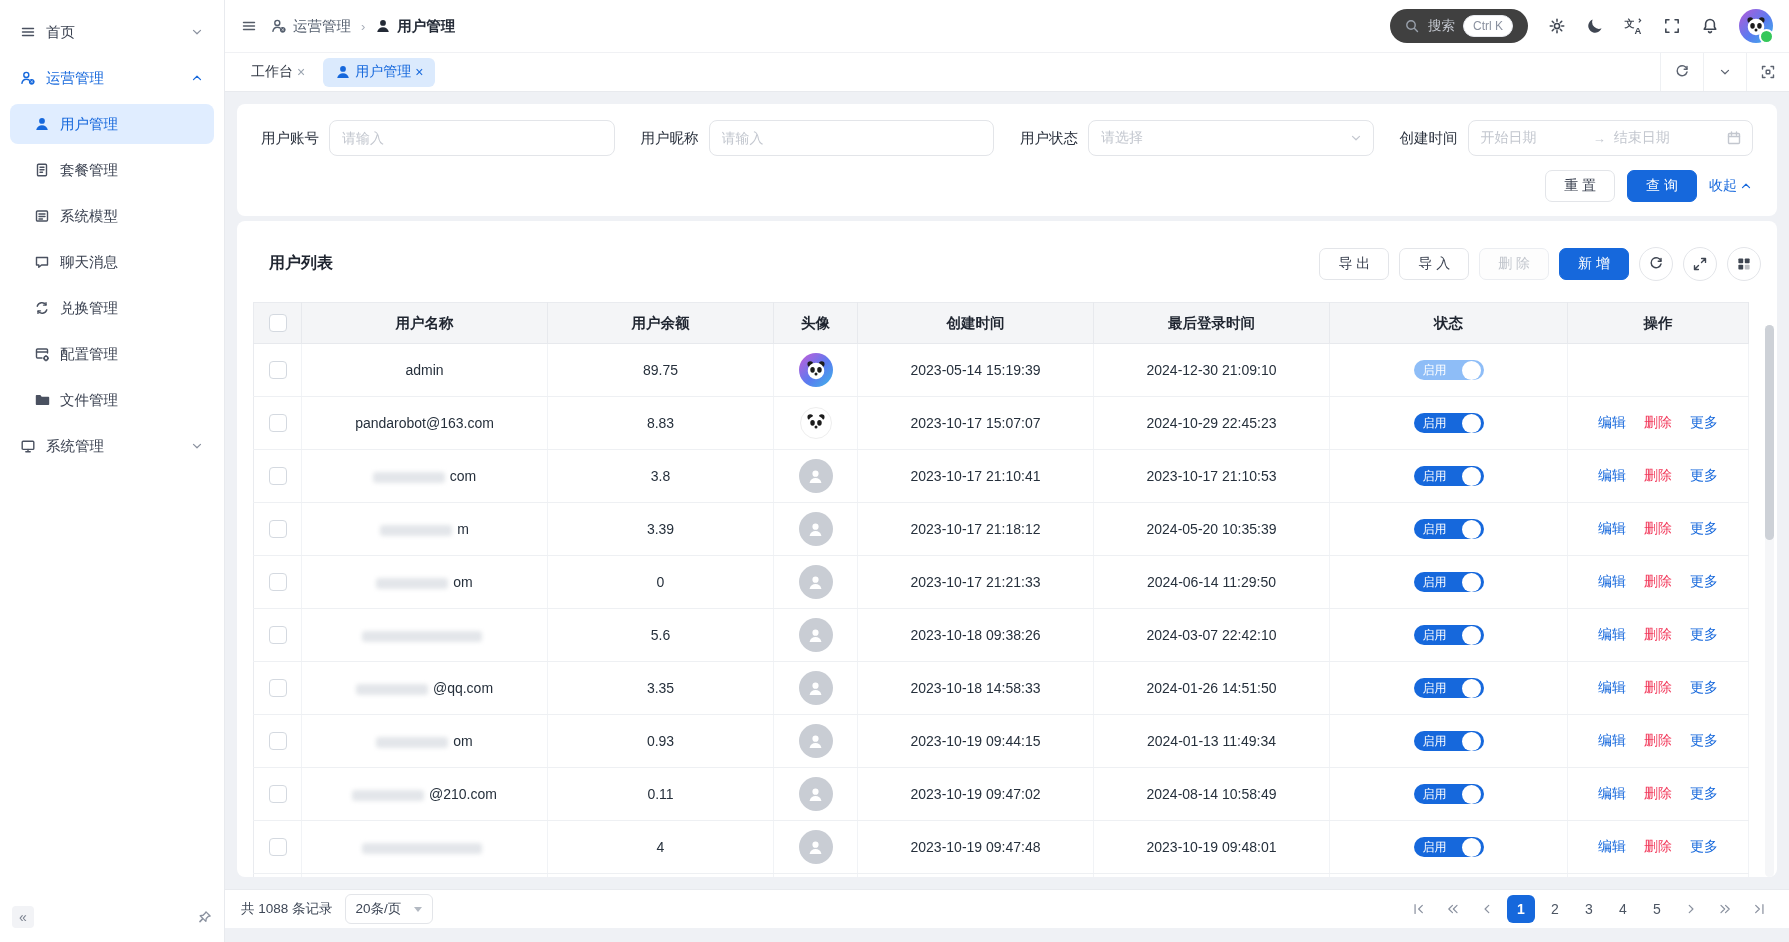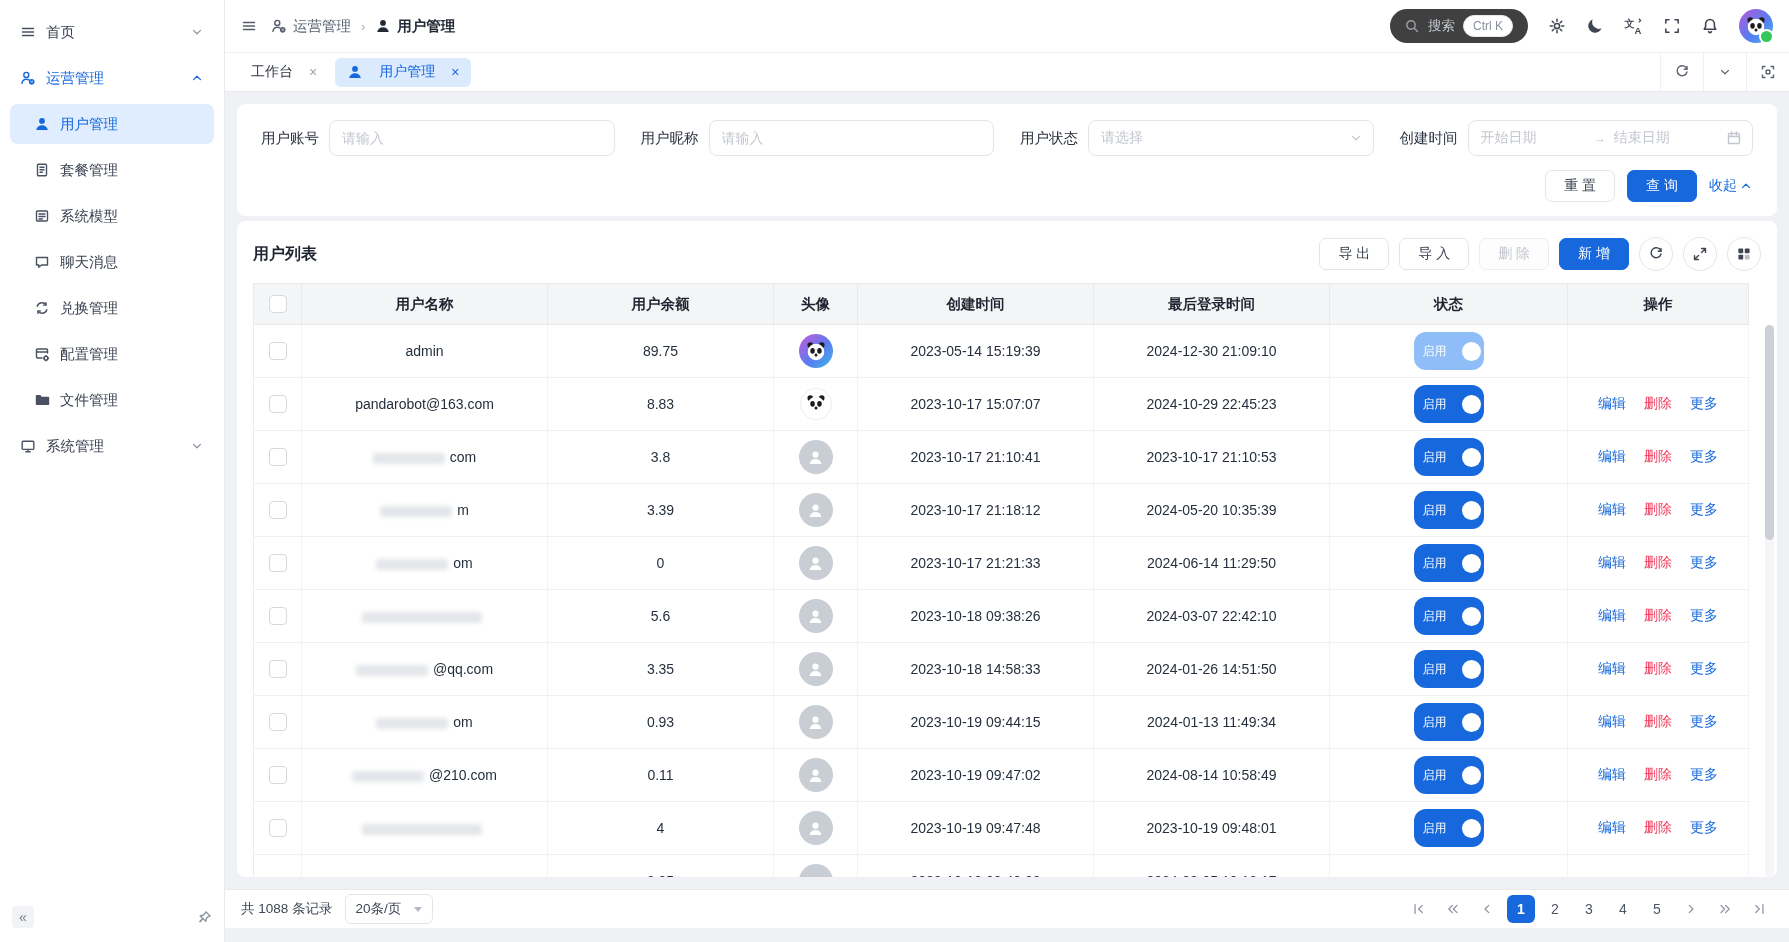--- a/index.html
+++ b/index.html
@@ -37,21 +37,21 @@
   .top-right{margin-left:auto;display:flex;align-items:center;gap:20px;}
   .searchbox{height:34px;background:#404040;border-radius:17px;display:flex;align-items:center;gap:8px;padding:0 6px 0 14px;color:#9aa1ac;cursor:pointer;min-width:118px;}
   .searchbox .ph{font-size:13.5px;}
   .kbd{background:#fff;border:1px solid #e7e9ee;border-radius:12px;font-size:12px;color:#8a919f;padding:3px 9px;}
   .tbic{color:#3f4652;cursor:pointer;}
   .avatar-top{width:34px;height:34px;border-radius:50%;background:linear-gradient(135deg,#b45bd8,#5a7bf0 55%,#3fb6e8);position:relative;display:flex;align-items:center;justify-content:center;cursor:pointer;}
   .avatar-top .dot{position:absolute;right:-1px;bottom:-1px;width:11px;height:11px;border-radius:50%;background:#35c75a;border:2px solid #fff;}
 
   .tabbar{height:38px;background:#fff;border-bottom:1px solid #e8eaee;display:flex;align-items:stretch;}
   .tabs{display:flex;align-items:center;gap:6px;padding-left:14px;flex:1;}
-  .tab{display:flex;align-items:center;gap:16px;height:29px;padding:0 12px;border-radius:6px;font-size:14px;color:#333a46;cursor:pointer;}
+  .tab{display:flex;align-items:center;gap:4px;height:29px;padding:0 12px;border-radius:6px;font-size:14px;color:#333a46;cursor:pointer;}
   .tab .x{color:#9aa3af;font-size:14px;cursor:pointer;}
   .tab.active{background:#dbeafd;color:#1668dc;}
   .tab.active .x,.tab.active .ic{color:#1668dc;}
   .tb-ctl{width:42px;border-left:1px solid #eef0f3;display:flex;align-items:center;justify-content:center;color:#5c6370;cursor:pointer;}
 
   .content{flex:1;padding:12px;display:flex;flex-direction:column;gap:5px;min-height:0;background:#eff1f5;}
   .card{background:#fff;border-radius:8px;}
 
   
   .filter-card{padding:16px 24px 14px;}
@@ -68,34 +68,34 @@
   .daterange .ph{flex:1;}
   .f-actions{margin-top:14px;display:flex;justify-content:flex-end;align-items:center;gap:12px;}
   .btn{height:32px;padding:0 18px;border-radius:7px;border:1px solid #e3e5e9;background:#fff;font-size:14px;color:#3a4150;cursor:pointer;font-family:inherit;}
   .btn.primary{background:#1668dc;border-color:#1668dc;color:#fff;}
   .btn.disabled{color:#c2c6cd;background:#fdfdfd;border-color:#ebedf1;cursor:default;}
   .collapse-link{color:#1668dc;font-size:14px;display:inline-flex;align-items:center;gap:2px;cursor:pointer;}
 
   
   .table-card{flex:1;min-height:0;padding:12px 16px 0;display:flex;flex-direction:column;position:relative;overflow:hidden;}
   .t-head{display:flex;align-items:center;margin:4px 0 12px;}
-  .t-title{font-size:16px;font-weight:700;color:#1f2530;margin:0;}
+  .t-title{font-size:16px;font-weight:700;color:#1f2530;margin:16px;}
   .t-tools{margin-left:auto;display:flex;align-items:center;gap:10px;}
   .cbtn{width:32px;height:32px;border-radius:50%;border:1px solid #e3e5e9;display:inline-flex;align-items:center;justify-content:center;color:#3f4652;cursor:pointer;background:#fff;}
   .tbl-wrap{flex:1;min-height:0;overflow:hidden;margin-right:12px;}
   table{border-collapse:collapse;table-layout:fixed;width:100%;border:1px solid #e9ebef;}
   th{height:38px;background:#f4f5f7;font-size:14.5px;font-weight:700;color:#1f2530;border-right:1px solid #e7e9ed;border-bottom:1px solid #e7e9ed;text-align:center;}
   td{height:50px;font-size:14px;color:#26303c;text-align:center;border-right:1px solid #f1f3f6;border-bottom:1px solid #eef0f3;background:#fff;overflow:hidden;white-space:nowrap;}
   .cb{width:16px;height:16px;border:1.5px solid #d4d9e0;border-radius:4px;display:inline-block;background:#fff;cursor:pointer;vertical-align:middle;}
   .maskchip{display:inline-block;height:11px;background:#e3e6ea;border-radius:3px;filter:blur(2px);vertical-align:middle;margin-right:5px;}
   .av{width:34px;height:34px;border-radius:50%;display:inline-flex;align-items:center;justify-content:center;vertical-align:middle;overflow:hidden;}
   .av-generic{background:#c9cdd4;}
   .av-panda-art{background:linear-gradient(135deg,#c85bd8,#5a7bf0 55%,#3fb6e8);}
   .av-panda-emoji{background:#fff;border:1px solid #eee;width:30px;height:30px;}
-  .toggle{width:58px;height:38px;border-radius:12px;background:#1668dc;display:inline-flex;align-items:center;justify-content:space-between;padding:0 3px 0 9px;cursor:pointer;}
+  .toggle{width:58px;height:20px;border-radius:12px;background:#1668dc;display:inline-flex;align-items:center;justify-content:space-between;padding:0 3px 0 9px;cursor:pointer;}
   .toggle .t-lbl{color:#fff;font-size:12px;}
   .toggle .knob{width:19px;height:19px;border-radius:50%;background:#fff;}
   .toggle.light{background:#8ebdf7;}
   .lnk{font-size:14px;cursor:pointer;margin:0 7px;text-decoration:none;}
   .lnk.edit,.lnk.more{color:#1668dc;}
   .lnk.del{color:#f2385a;}
   .vscroll{position:absolute;top:104px;right:3px;bottom:0;width:9px;background:#f5f6f8;border-radius:5px;}
   .vscroll .thumb{width:9px;height:215px;background:#cdd1d7;border-radius:5px;}
 
   

